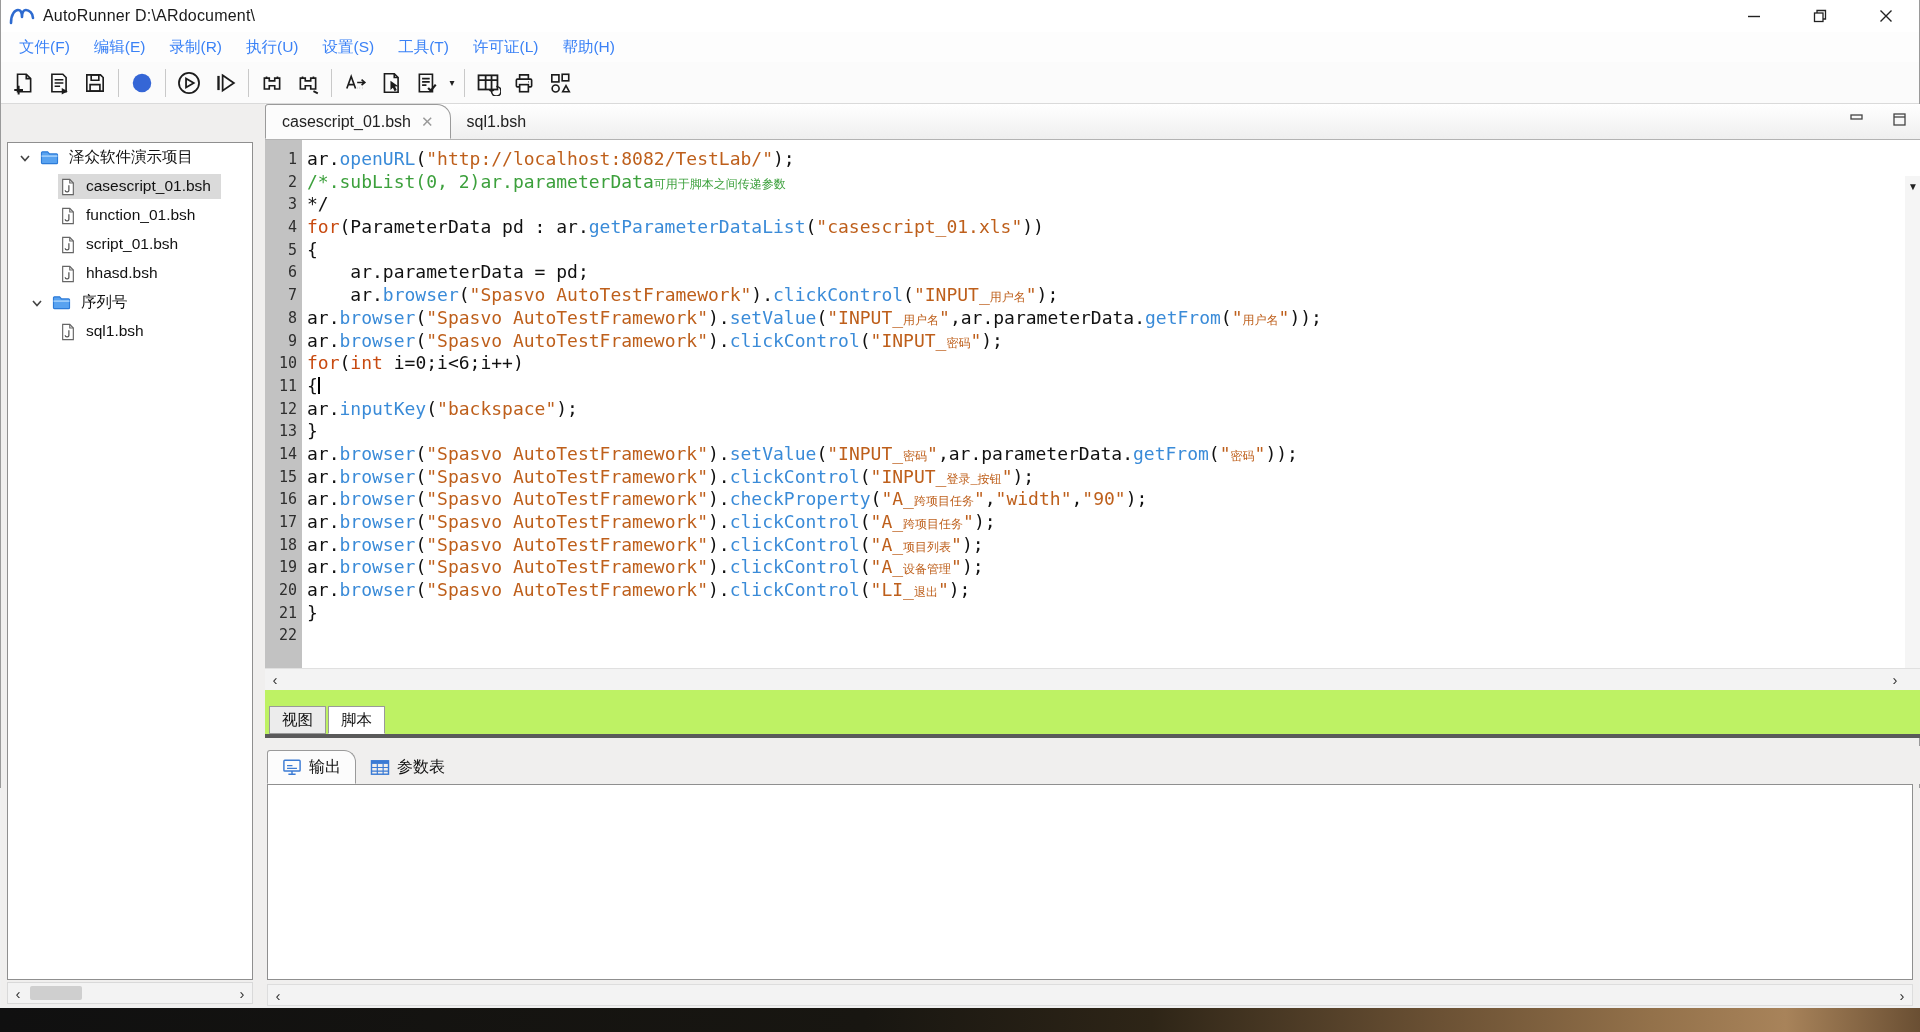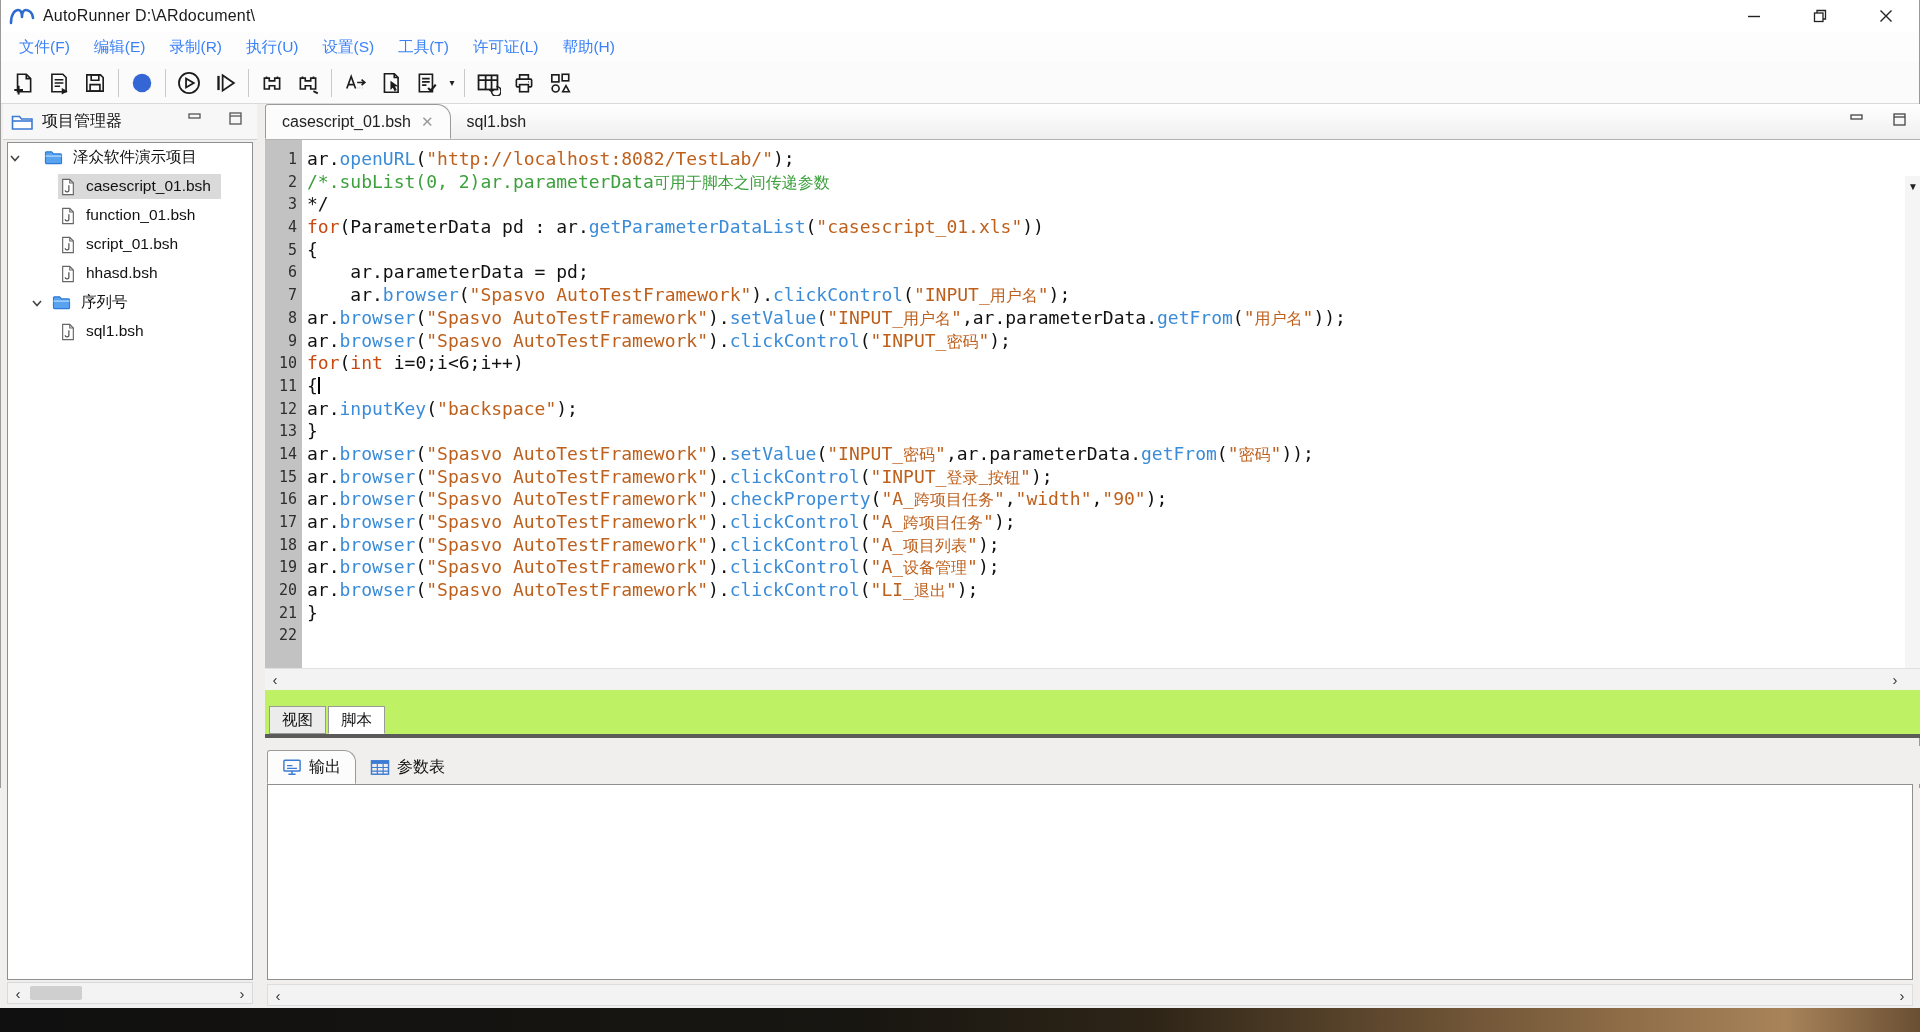--- a/index.html
+++ b/index.html
@@ -58,21 +58,21 @@
   .gutter-bg{position:absolute;left:0;top:0;width:36px;height:100%;background:#C2C2C2;}
   .code-scroller{position:absolute;left:0;top:0;right:16px;bottom:0;overflow:hidden;padding-top:8px;}
   .code-line{display:flex;height:22.7px;line-height:22.7px;font-family:"DejaVu Sans Mono",monospace;font-size:18px;white-space:pre;}
   .ln{width:36px;flex:none;text-align:right;padding-right:5px;font-size:15px;color:#2E2E2E;}
   .lc{padding-left:5px;}
   .tok-p{color:#111;}
   .tok-m{color:#3A8BD8;}
   .tok-s{color:#BE5F1B;}
   .tok-k{color:#C84A10;}
   .tok-c{color:#3CA03C;margin-top:32px;}
-  .tok-sm{font-size:16px;font-family:Liberation Mono, monospace;}
+  .tok-sm{font-size:12px;font-family:Liberation Mono, monospace;}
   .caret{display:inline-block;width:2px;height:17px;background:#000;vertical-align:-2px;}
   .vscroll{position:absolute;right:0;top:36px;width:16px;height:528px;background:#F5F5F5;}
   .v-arrow{position:absolute;left:0;width:16px;height:16px;display:flex;align-items:center;justify-content:center;font-size:10px;color:#222;}
 
   .ed-hscroll{position:absolute;left:0;top:564px;width:100%;height:22px;background:#F3F3F3;border-top:1px solid #E0E0E0;}
 
   .bottom-tabs{position:absolute;left:0;top:586px;width:100%;height:44px;background:#bef264;display:flex;align-items:flex-end;padding-left:4px;}
   .bt-tab{height:28px;display:flex;align-items:center;padding:0 12px;font-size:15.5px;border:1px solid #9A9A9A;margin-right:2px;background:#ECECEC;}
   .bt-tab.active{background:#FFFFFF;border-bottom:1px solid #FFFFFF;}
   .sash{position:absolute;left:0;top:630px;width:100%;height:4px;background:#5A5A5A;}
@@ -231,38 +231,22 @@
             <rect x="13" y="3" width="6" height="6"></rect>
             <circle cx="7" cy="16" r="3.2"></circle>
             <path d="M13.5 19 l3-5.5 3 5.5 z"></path>
           </svg>
         </div>
       </div>
 
     <div class="main">
 
       <div class="left-panel">
-        <div class="lp-header">
-          <svg width="23" height="19" viewBox="0 0 23 19" style="margin-left:8px">
-            <path d="M1.5 4.5 h7 l2 2.5 h10.5 v10 h-19.5 z" fill="#FFF" stroke="#3B7BD4" stroke-width="1.6"></path>
-            <path d="M1.5 9 h19.5" stroke="#3B7BD4" stroke-width="1.6"></path>
-          </svg>
-          <span class="lp-title">项目管理器</span>
-          <div class="lp-btns">
-            <svg width="15" height="15" viewBox="0 0 15 15">
-                <rect x="2" y="3" width="11" height="4" fill="none" stroke="#555" stroke-width="1.3"></rect>
-              </svg>
-            <svg width="15" height="15" viewBox="0 0 15 15">
-                <rect x="2" y="2" width="11" height="11" fill="none" stroke="#555" stroke-width="1.3"></rect>
-                <path d="M2 5 h11" stroke="#555" stroke-width="1.3"></path>
-              </svg>
-          </div>
-        </div>
         <div class="tree-box">
-            <div class="tree-row" style=" gap: 14px;">
+            <div class="tree-row" style="padding-left: 10px;">
               <svg class="tree-chevron" viewBox="0 0 14 14">
                 <path d="M3 5 L7 9.5 L11 5" fill="none" stroke="#444" stroke-width="1.6"></path>
               </svg>
               <span class="sel-wrap">
                 <svg class="tree-icon" viewBox="0 0 20 18">
                   <path d="M1.5 4 a1 1 0 0 1 1-1 h5.5 l2 2.2 h7.5 a1 1 0 0 1 1 1 v8.3 a1 1 0 0 1 -1 1 h-15 a1 1 0 0 1 -1-1 z" fill="#58A2F0" stroke="#2D7BD8" stroke-width="1.2"></path>
                   <path d="M1.5 7.5 h17" stroke="#BFE0FF" stroke-width="1.2"></path>
                 </svg>
                 <span class="tree-label">泽众软件演示项目</span>
               </span>

